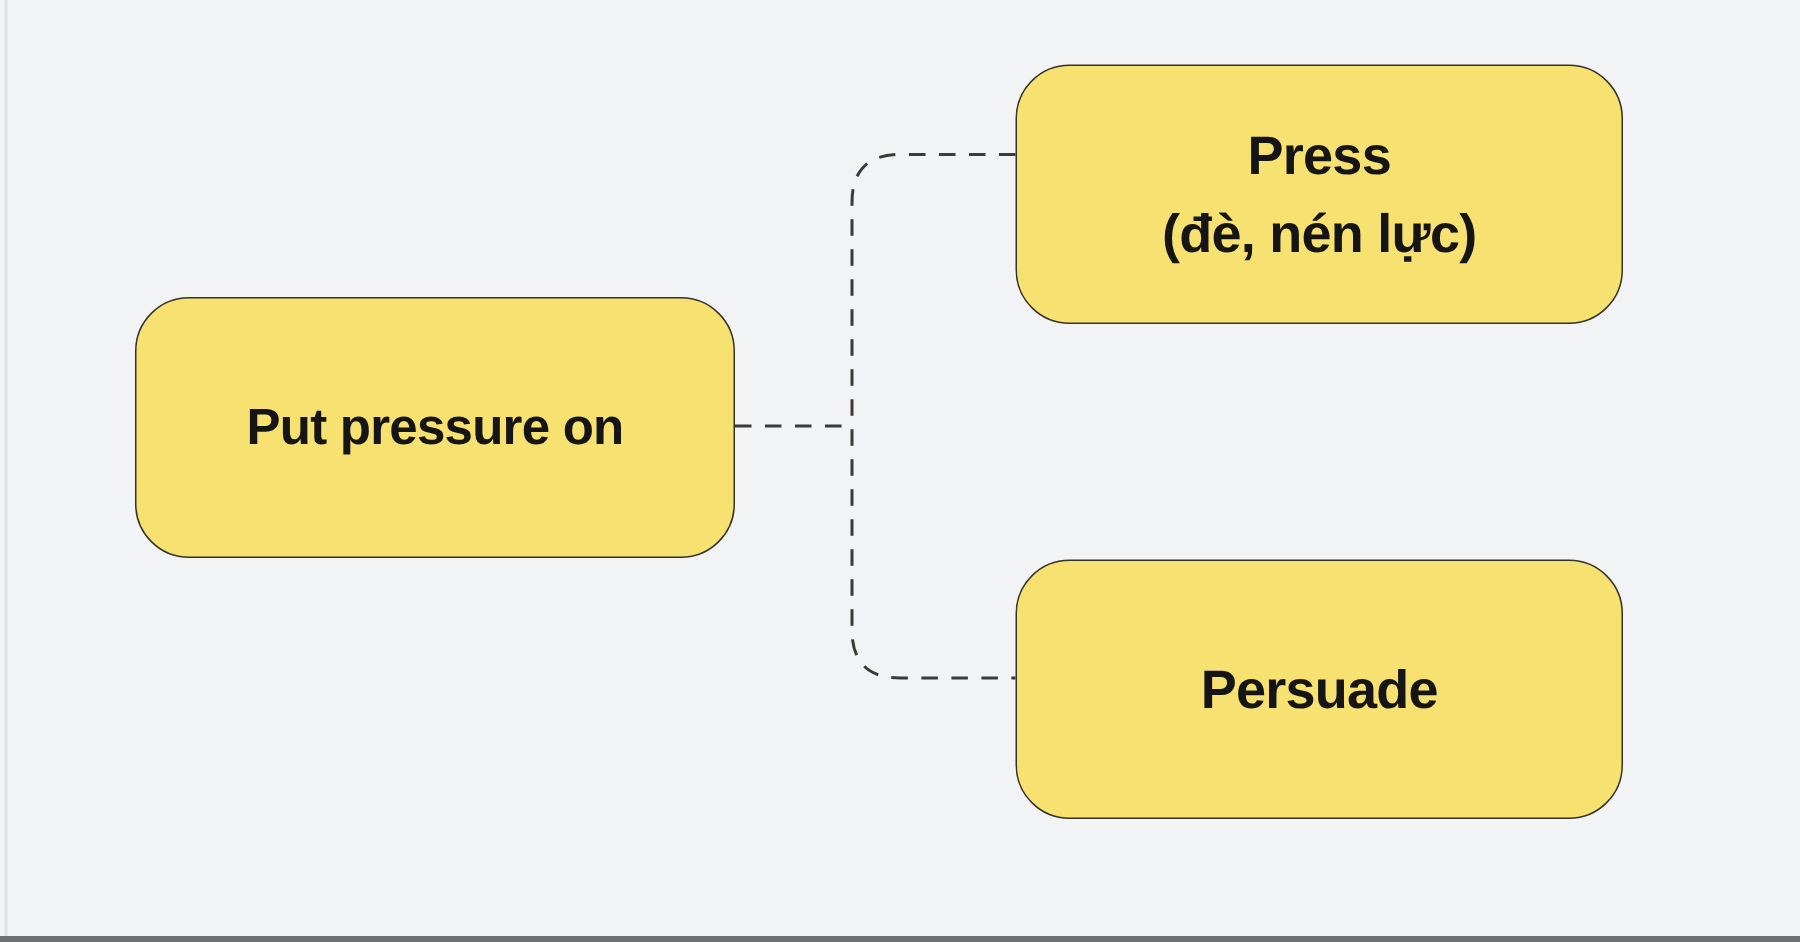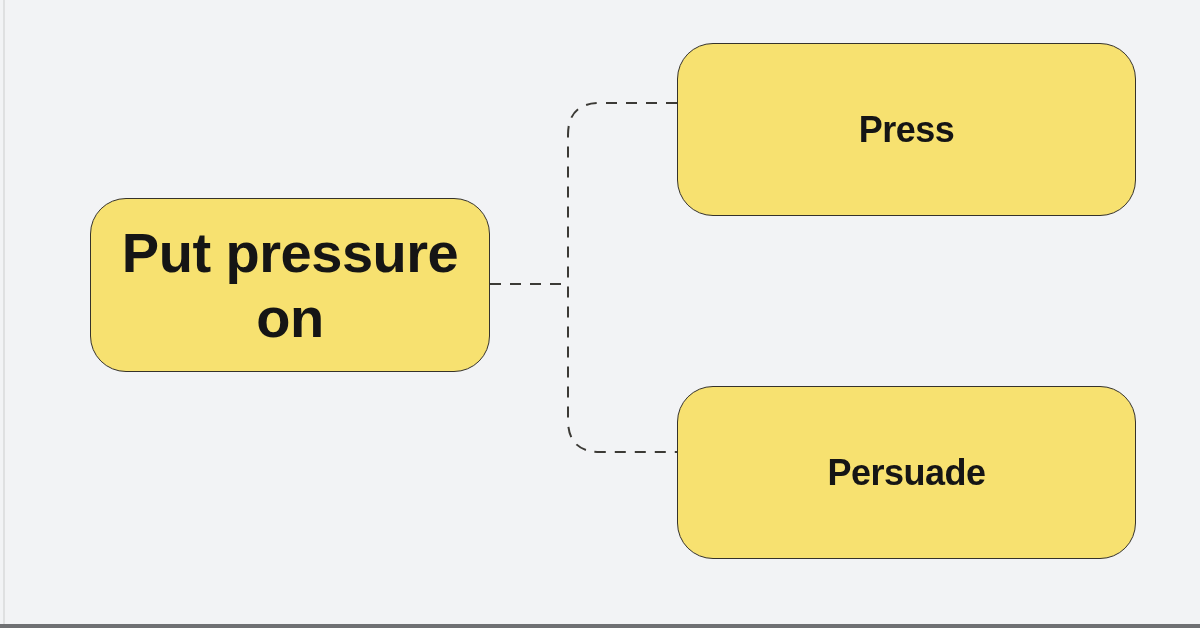--- a/index.html
+++ b/index.html
@@ -55,50 +55,51 @@
     text-align: center;
     color: var(--text-color, #151515);
     font-weight: bold;
     letter-spacing: -0.5px;
   }
   .node-root {
     left: 90px;
     top: 198px;
     width: 400px;
     height: 174px;
-    font-size: 56px;
+    font-size: 34px;
   }
   .node-branch {
     left: 677px;
-    width: 459px;
+    width: 405px;
     height: 173px;
     font-size: 36px;
     line-height: 52px;
   }
   .node-top    { top: 43px; }
-  .node-bottom { top: 386px; }
+  .node-bottom { top: 373px; }
 </style>
 </head>
 <body>
 
 <div class="canvas">
 
   <div class="left-edge"></div>
 
   <svg class="connectors" width="1200" height="628" viewBox="0 0 1200 628">
     <path d="M 490 284 H 568"></path>
     <path d="M 677 103 H 600 Q 568 103 568 135 V 420 Q 568 452 600 452 H 677"></path>
   </svg>
 
   <div class="node node-root">
     <span>Put pressure on</span>
   </div>
 
   <div class="node node-branch node-top">
     <span>Press</span>
+    <span>(đè, nén lực)</span>
   </div>
 
   <div class="node node-branch node-bottom">
     <span>Persuade</span>
   </div>
 
   <div class="bottom-bar"></div>
 
 </div>
 

